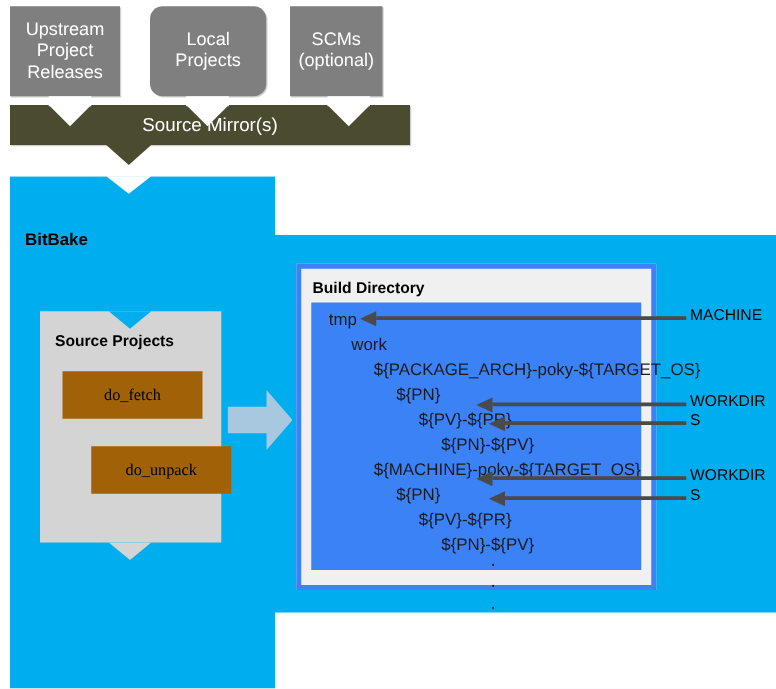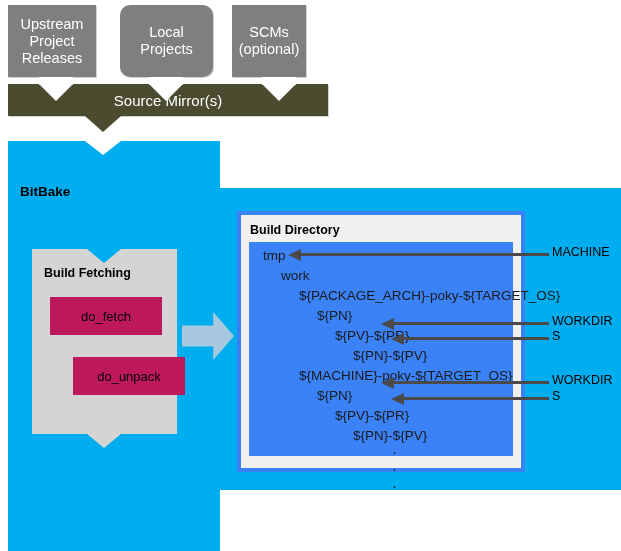--- a/index.html
+++ b/index.html
@@ -159,26 +159,27 @@
     top: 17px;
     font-size: 12.5px;
     font-weight: bold;
     color: #000000;
   }
   .task-box {
     position: absolute;
     left: 18px;
     width: 112px;
     height: 38px;
-    background: #be185d;
+    background: #a16207;
     color: #000000;
     font-size: 13px;
     display: flex;
     align-items: center;
     justify-content: center;
+    font-family: Liberation Serif, serif;
   }
   #task-fetch { top: 48px; }
   #task-unpack { top: 108px; margin-left: 23px; }
 
   
   #flow-arrow {
     position: absolute;
     left: 182px;
     top: 312px;
     width: 52px;
@@ -281,21 +282,21 @@
   <div class="notch" style="left:262px; top:84px;"></div>
   <div class="notch-tab" style="left:39px;  top:77px; width:34px; height:8px;"></div>
   <div class="notch-tab" style="left:149px; top:77px; width:34px; height:8px;"></div>
   <div class="notch-tab" style="left:262px; top:77px; width:34px; height:8px;"></div>
 
   <div id="bitbake-region"></div>
   <div id="bitbake-notch"></div>
   <div id="bitbake-label">BitBake</div>
 
   <div id="source-fetching">
-    <div id="sf-title">Build Fetching</div>
+    <div id="sf-title">Source Projects</div>
     <div class="task-box" id="task-fetch">
       <span>do_fetch</span>
     </div>
     <div class="task-box" id="task-unpack">
       <span>do_unpack</span>
     </div>
   </div>
   <div id="sf-notch-top"></div>
   <div id="sf-notch-bottom"></div>
 

